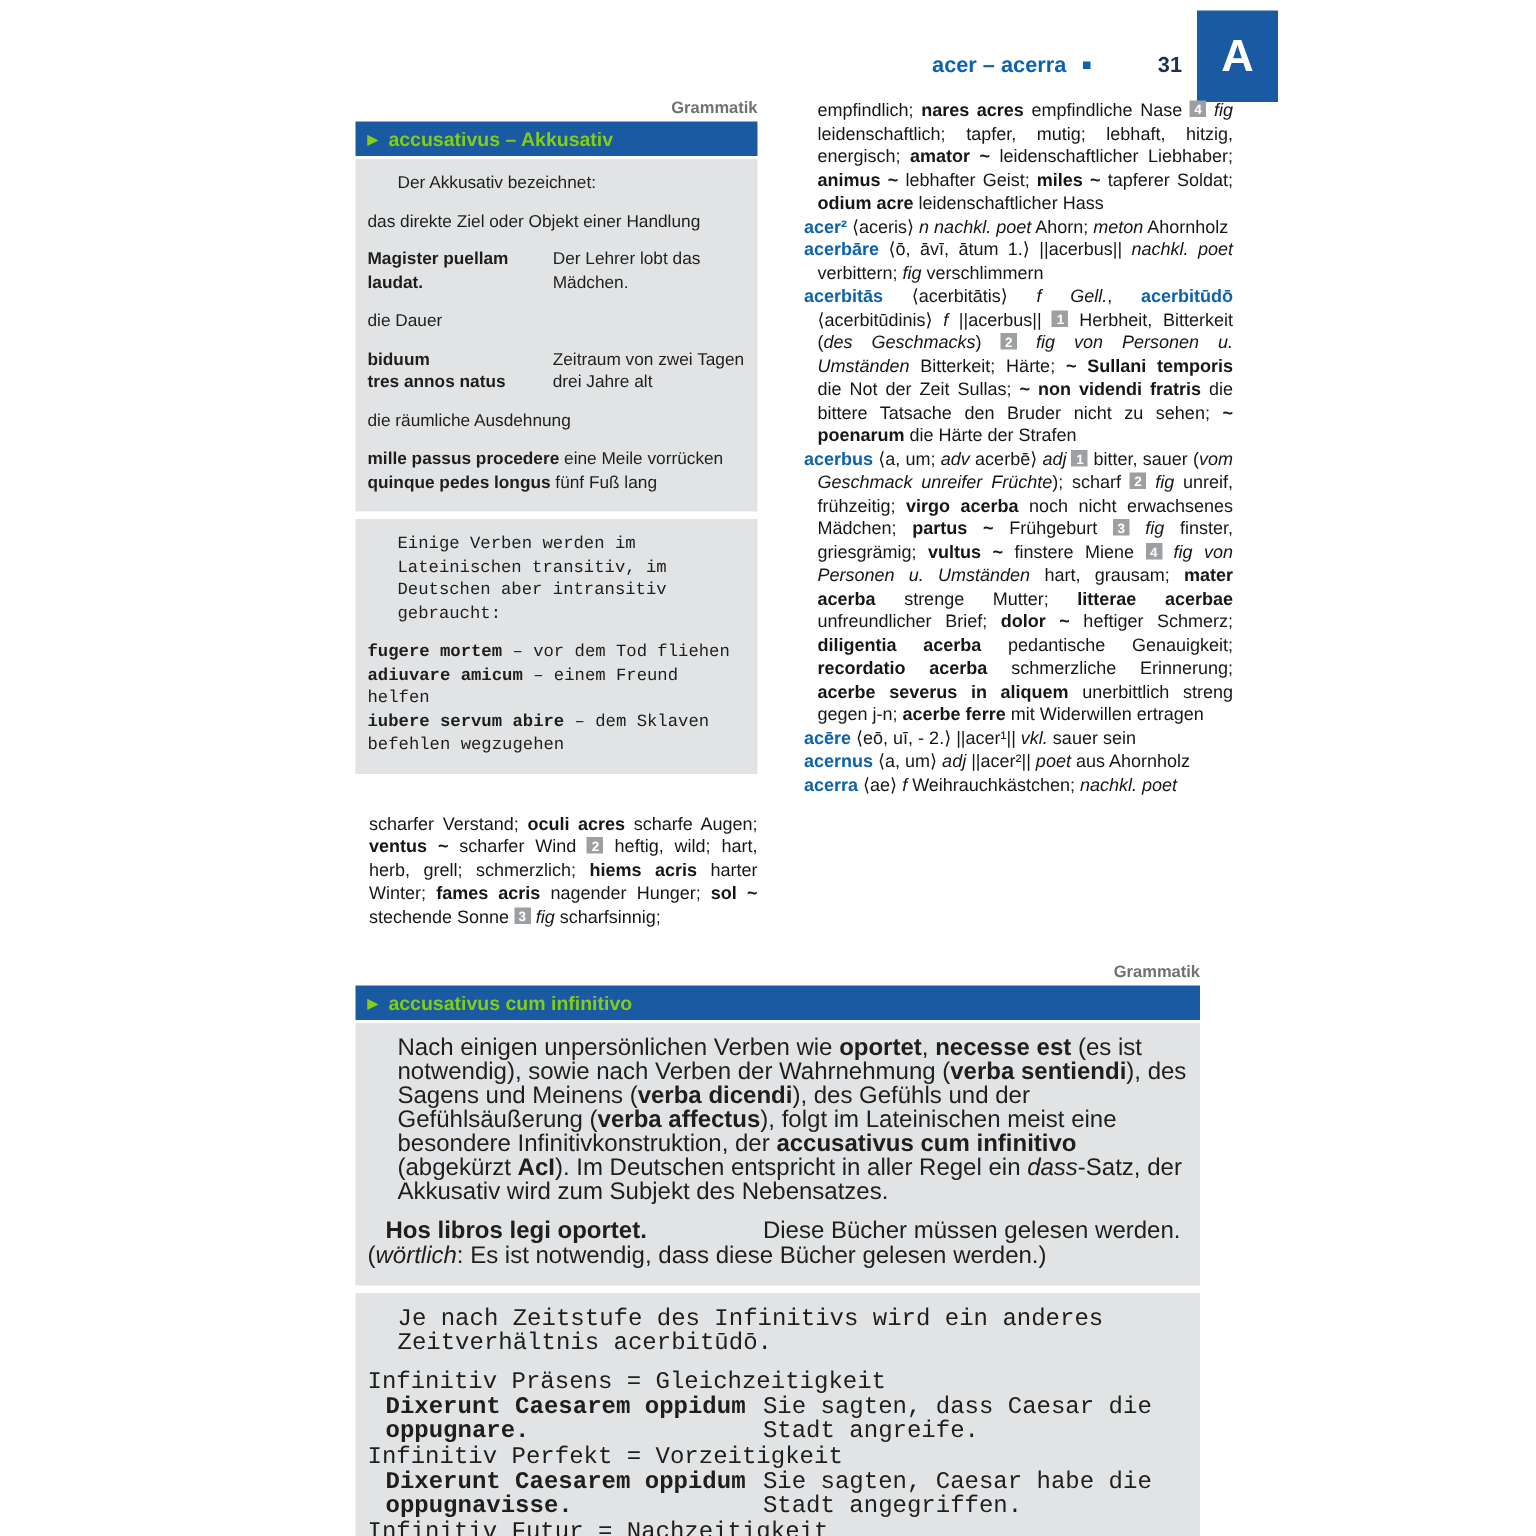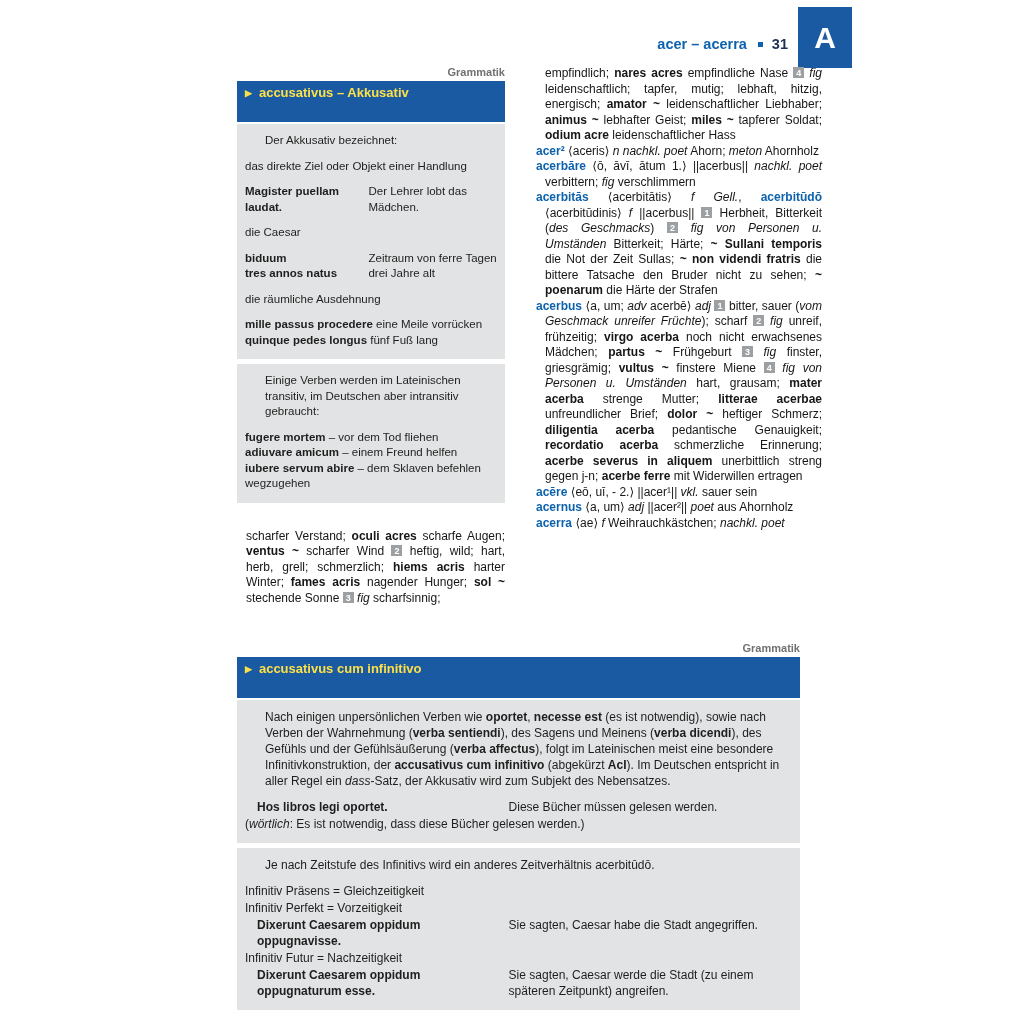--- a/index.html
+++ b/index.html
@@ -8,43 +8,43 @@
     font-family:"Liberation Sans", sans-serif;color:#1a1a1a;overflow:hidden;
   }
   :root{
     --blue:#1a5aa3; --hw:#0d62ae; --grey:#e2e3e4; --badge:#9da0a2; --label:#6f7173;
   }
   
   .header-row{position:absolute;top:36px;left:500px;width:288px;text-align:right;
     font-size:14.5px;font-weight:bold;white-space:nowrap;}
   .guide{color:var(--hw);}
   .bullet{display:inline-block;width:5px;height:5px;background:var(--hw);margin:0 9px 2px 11px;}
-  .pagenum{color:#1c2f55;}
+  .pagenum{color:#1c2f55;margin-left:36px;}
   .letter-tab{position:absolute;left:798px;top:7px;width:54px;height:61px;background:var(--blue);
     color:#fff;display:flex;align-items:center;justify-content:center;
     font-size:30px;font-weight:bold;}
   
   .col-left{position:absolute;left:237px;top:66px;width:268px;}
   .col-right{position:absolute;left:536px;top:66px;width:286px;}
   .bottom-area{position:absolute;left:237px;top:642px;width:563px;}
   .gram-label{text-align:right;font-size:11px;font-weight:bold;color:var(--label);margin-bottom:3px;}
   
-  .gbox-title{background:var(--blue);color:#fde047;font-weight:bold;font-size:13px;
-    padding:4px 8px 22px;margin-bottom:2px;}
+  .gbox-title{background:var(--blue);color:#84cc16;font-weight:bold;font-size:13px;
+    padding:4px 8px 4px;margin-bottom:2px;}
   .tri{font-size:9px;margin-right:7px;vertical-align:1px;}
   .gsec{background:var(--grey);padding:9px 8px 11px;margin-top:0;}
-  .gsec + .gsec{margin-top:5px;}
+  .gsec + .gsec{margin-top:5px;font-family:Liberation Mono, monospace;}
   .gblock{margin-top:10px;font-size:11.5px;line-height:15.5px;color:#1e1e1e;text-align:left;}
   .gsec .gblock:first-child{margin-top:0;padding-left:20px;}
   .gblock.tight{margin-top:1px;}
   .grow{display:flex;}
   .glat{width:49%;padding-right:6px;box-sizing:border-box;}
   .gde{flex:1;}
   #gbox2 .glat{width:46%;margin-left:12px;}
-  #gbox2 .gblock{font-size:12px;line-height:16px;}
+  #gbox2 .gblock{font-size:16px;line-height:16px;}
   
   .dict-text{font-size:12px;line-height:15.5px;text-align:justify;color:#161616;}
   #left-cont{margin-top:26px;padding-left:9px;}
   .entry{margin:0;padding-left:9px;text-indent:-9px;}
   .entry.cont{text-indent:0;}
   .seg-hw{color:var(--hw);font-weight:bold;}
   .seg-b{font-weight:bold;}
   .seg-i{font-style:italic;}
   .seg-m{display:inline-block;width:11px;height:11px;background:var(--badge);color:#fff;
     font-size:9px;line-height:12px;text-align:center;font-weight:bold;text-indent:0;
@@ -68,24 +68,24 @@
       <span class="tri">▶</span><span>accusativus – Akkusativ</span>
     </div>
     <div id="gbox1-sections">
         <div class="gsec">
           <div class="gblock"><span class="seg-p">Der Akkusativ bezeichnet:</span></div>
           <div class="gblock"><span class="seg-p">das direkte Ziel oder Objekt einer Handlung</span></div>
           <div class="gblock grow">
             <div class="glat"><span class="seg-b">Magister puellam laudat.</span></div>
             <div class="gde"><span class="seg-p">Der Lehrer lobt das Mädchen.</span></div>
           </div>
-          <div class="gblock"><span class="seg-p">die Caesar</span></div>
+          <div class="gblock"><span class="seg-p">die Dauer</span></div>
           <div class="gblock grow">
             <div class="glat"><span class="seg-b">biduum</span><br><span class="seg-b">tres annos natus</span></div>
-            <div class="gde"><span class="seg-p">Zeitraum von ferre Tagen</span><br><span class="seg-p">drei Jahre alt</span></div>
+            <div class="gde"><span class="seg-p">Zeitraum von zwei Tagen</span><br><span class="seg-p">drei Jahre alt</span></div>
           </div>
           <div class="gblock"><span class="seg-p">die räumliche Ausdehnung</span></div>
           <div class="gblock"><span class="seg-b">mille passus procedere</span><span class="seg-p"> eine Meile vorrücken</span><br><span class="seg-b">quinque pedes longus</span><span class="seg-p"> fünf Fuß lang</span></div>
         </div>
         <div class="gsec">
           <div class="gblock"><span class="seg-p">Einige Verben werden im Lateinischen transitiv, im Deutschen aber intransitiv gebraucht:</span></div>
           <div class="gblock"><span class="seg-b">fugere mortem</span><span class="seg-p"> – vor dem Tod fliehen</span><br><span class="seg-b">adiuvare amicum</span><span class="seg-p"> – einem Freund helfen</span><br><span class="seg-b">iubere servum abire</span><span class="seg-p"> – dem Sklaven befehlen wegzugehen</span></div>
         </div>
       </div>
   </div>
@@ -114,20 +114,24 @@
           <div class="gblock"><span class="seg-p">Nach einigen unpersönlichen Verben wie </span><span class="seg-b">oportet</span><span class="seg-p">, </span><span class="seg-b">necesse est</span><span class="seg-p"> (es ist notwendig), sowie nach Verben der Wahrnehmung (</span><span class="seg-b">verba sentiendi</span><span class="seg-p">), des Sagens und Meinens (</span><span class="seg-b">verba dicendi</span><span class="seg-p">), des Gefühls und der Gefühlsäußerung (</span><span class="seg-b">verba affectus</span><span class="seg-p">), folgt im Lateinischen meist eine besondere Infinitivkonstruktion, der </span><span class="seg-b">accusativus cum infinitivo</span><span class="seg-p"> (abgekürzt </span><span class="seg-b">AcI</span><span class="seg-p">). Im Deutschen entspricht in aller Regel ein </span><span class="seg-i">dass</span><span class="seg-p">-Satz, der Akkusativ wird zum Subjekt des Nebensatzes.</span></div>
           <div class="gblock grow">
             <div class="glat"><span class="seg-b">Hos libros legi oportet.</span></div>
             <div class="gde"><span class="seg-p">Diese Bücher müssen gelesen werden.</span></div>
           </div>
           <div class="gblock tight"><span class="seg-p">(</span><span class="seg-i">wörtlich</span><span class="seg-p">: Es ist notwendig, dass diese Bücher gelesen werden.)</span></div>
         </div>
         <div class="gsec">
           <div class="gblock"><span class="seg-p">Je nach Zeitstufe des Infinitivs wird ein anderes Zeitverhältnis acerbitūdō.</span></div>
           <div class="gblock"><span class="seg-p">Infinitiv Präsens = Gleichzeitigkeit</span></div>
+          <div class="gblock tight grow">
+            <div class="glat"><span class="seg-b">Dixerunt Caesarem oppidum oppugnare.</span></div>
+            <div class="gde"><span class="seg-p">Sie sagten, dass Caesar die Stadt angreife.</span></div>
+          </div>
           <div class="gblock tight"><span class="seg-p">Infinitiv Perfekt = Vorzeitigkeit</span></div>
           <div class="gblock tight grow">
             <div class="glat"><span class="seg-b">Dixerunt Caesarem oppidum oppugnavisse.</span></div>
             <div class="gde"><span class="seg-p">Sie sagten, Caesar habe die Stadt angegriffen.</span></div>
           </div>
           <div class="gblock tight"><span class="seg-p">Infinitiv Futur = Nachzeitigkeit</span></div>
           <div class="gblock tight grow">
             <div class="glat"><span class="seg-b">Dixerunt Caesarem oppidum oppugnaturum esse.</span></div>
             <div class="gde"><span class="seg-p">Sie sagten, Caesar werde die Stadt (zu einem späteren Zeitpunkt) angreifen.</span></div>
           </div>

